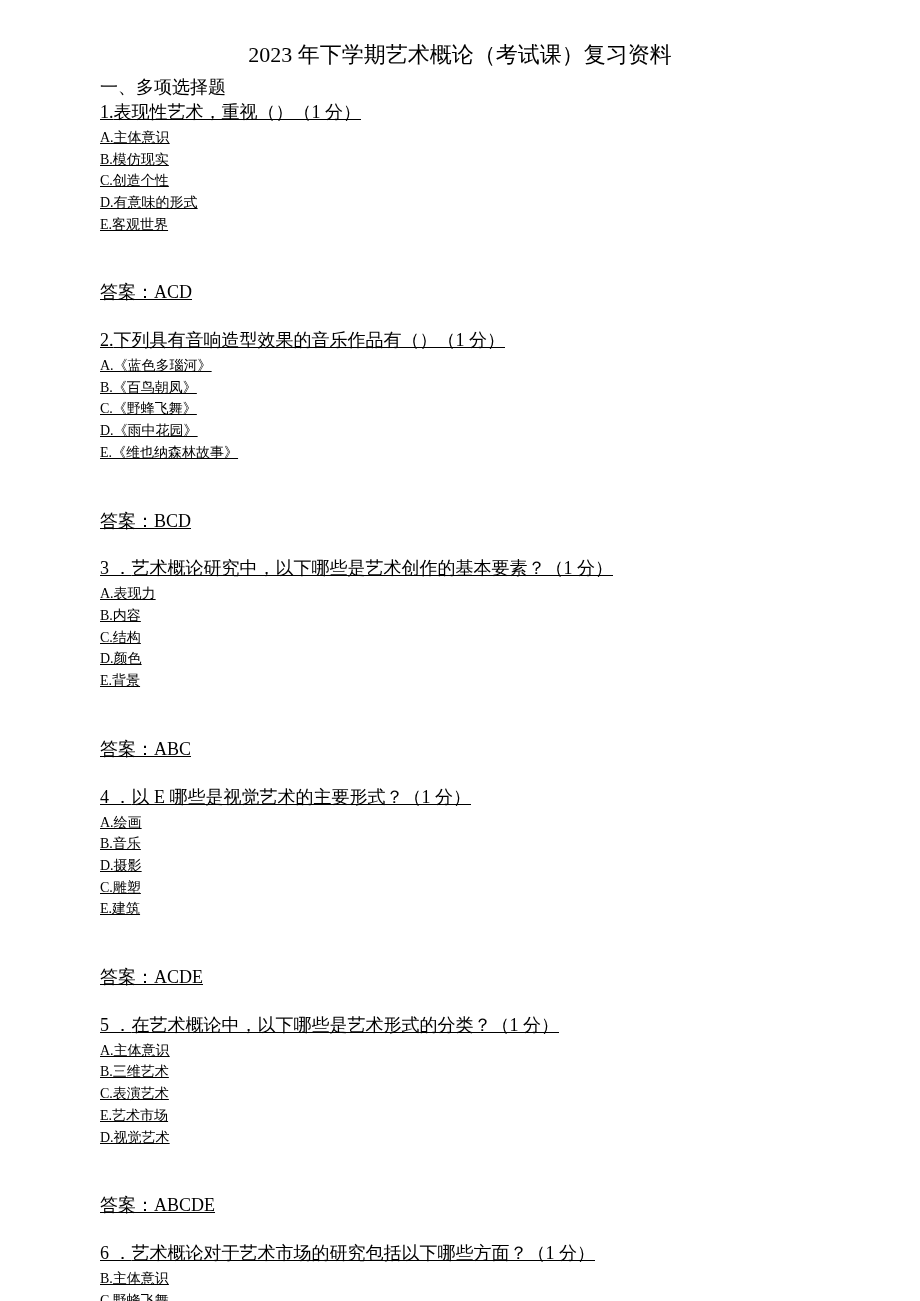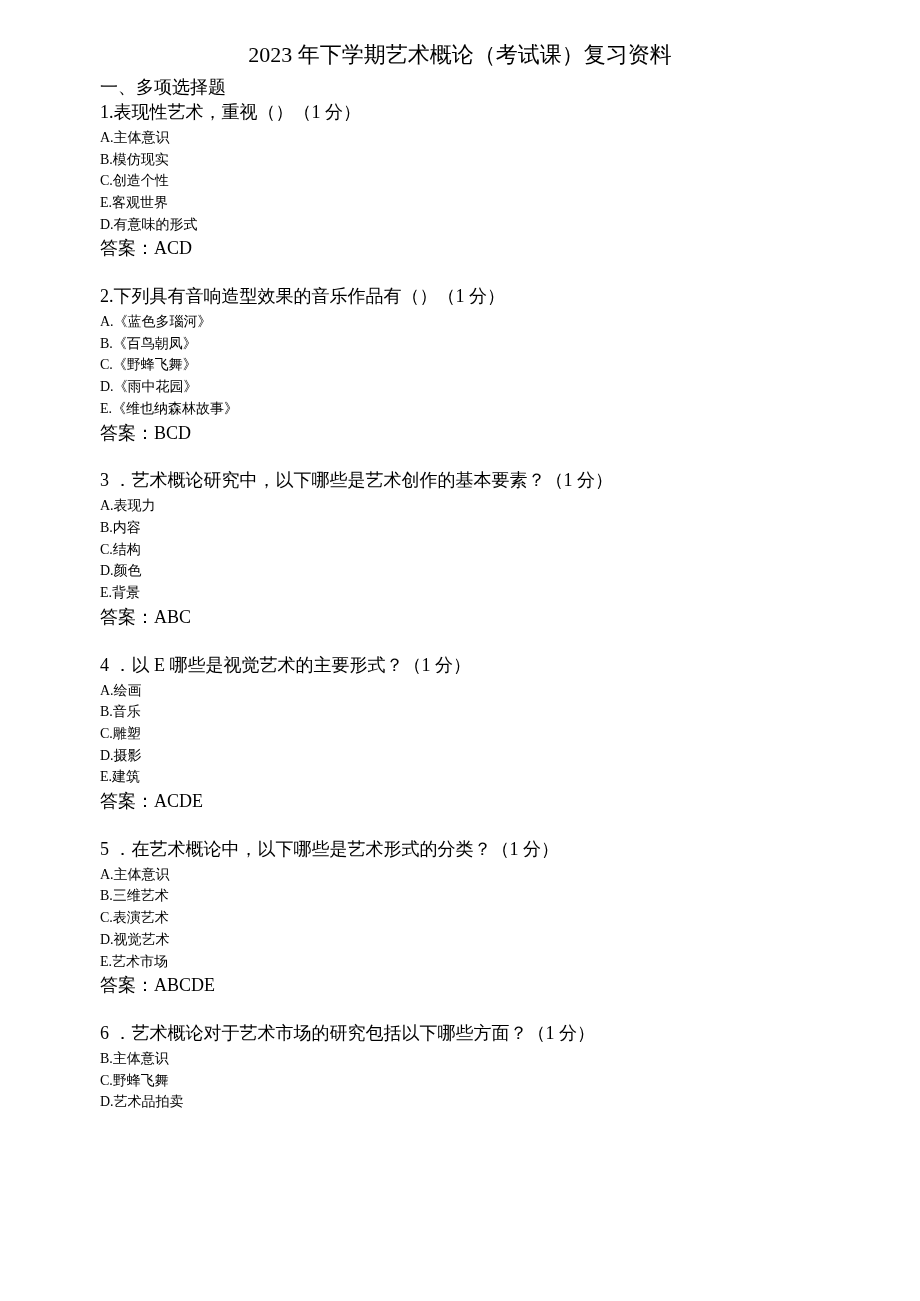--- a/index.html
+++ b/index.html
@@ -17,51 +17,53 @@
       font-weight: normal;
       margin-bottom: 5px;
       font-family: "SimSun", "宋体", serif;
     }
     .section-header {
       font-size: 18px;
       font-family: "SimSun", "宋体", serif;
     }
     .question-block {
       margin-bottom: 20px;
+      text-decoration: underline;
     }
     .question-text {
       font-size: 18px;
       line-height: 1.55;
       font-family: "SimSun", "宋体", serif;
     }
     .option {
       font-size: 14px;
       line-height: 1.55;
       font-family: "Times New Roman", "SimSun", serif;
     }
     .answer {
       font-size: 18px;
       line-height: 1.55;
       font-family: "SimSun", "宋体", serif;
+      margin-top: 44px;
     }
   </style>
 </head>
 <body>
 
 <div class="title">2023 年下学期艺术概论（考试课）复习资料</div>
 <div class="section-header">一、多项选择题</div>
 
 <div id="questions-container">
     <div class="question-block">
       <div class="question-text"><span>1.</span><span>表现性艺术，重视（）（1 分）</span></div>
       <div class="option">A.主体意识</div>
       <div class="option">B.模仿现实</div>
       <div class="option">C.创造个性</div>
+      <div class="option">D.有意味的形式</div>
       <div class="option">E.客观世界</div>
-      <div class="option">D.有意味的形式</div>
       <div class="answer">答案：ACD</div>
     </div>
     <div class="question-block">
       <div class="question-text"><span>2.</span><span>下列具有音响造型效果的音乐作品有（）（1 分）</span></div>
       <div class="option">A.《蓝色多瑙河》</div>
       <div class="option">B.《百鸟朝凤》</div>
       <div class="option">C.《野蜂飞舞》</div>
       <div class="option">D.《雨中花园》</div>
       <div class="option">E.《维也纳森林故事》</div>
       <div class="answer">答案：BCD</div>
@@ -72,32 +74,32 @@
       <div class="option">B.内容</div>
       <div class="option">C.结构</div>
       <div class="option">D.颜色</div>
       <div class="option">E.背景</div>
       <div class="answer">答案：ABC</div>
     </div>
     <div class="question-block">
       <div class="question-text"><span>4 ．</span><span>以 E 哪些是视觉艺术的主要形式？（1 分）</span></div>
       <div class="option">A.绘画</div>
       <div class="option">B.音乐</div>
+      <div class="option">D.摄影</div>
       <div class="option">C.雕塑</div>
-      <div class="option">D.摄影</div>
       <div class="option">E.建筑</div>
       <div class="answer">答案：ACDE</div>
     </div>
     <div class="question-block">
       <div class="question-text"><span>5 ．</span><span>在艺术概论中，以下哪些是艺术形式的分类？（1 分）</span></div>
       <div class="option">A.主体意识</div>
       <div class="option">B.三维艺术</div>
       <div class="option">C.表演艺术</div>
+      <div class="option">E.艺术市场</div>
       <div class="option">D.视觉艺术</div>
-      <div class="option">E.艺术市场</div>
       <div class="answer">答案：ABCDE</div>
     </div>
     <div class="question-block">
       <div class="question-text"><span>6 ．</span><span>艺术概论对于艺术市场的研究包括以下哪些方面？（1 分）</span></div>
       <div class="option">B.主体意识</div>
       <div class="option">C.野蜂飞舞</div>
       <div class="option">D.艺术品拍卖</div>
     </div>
   </div>
 

